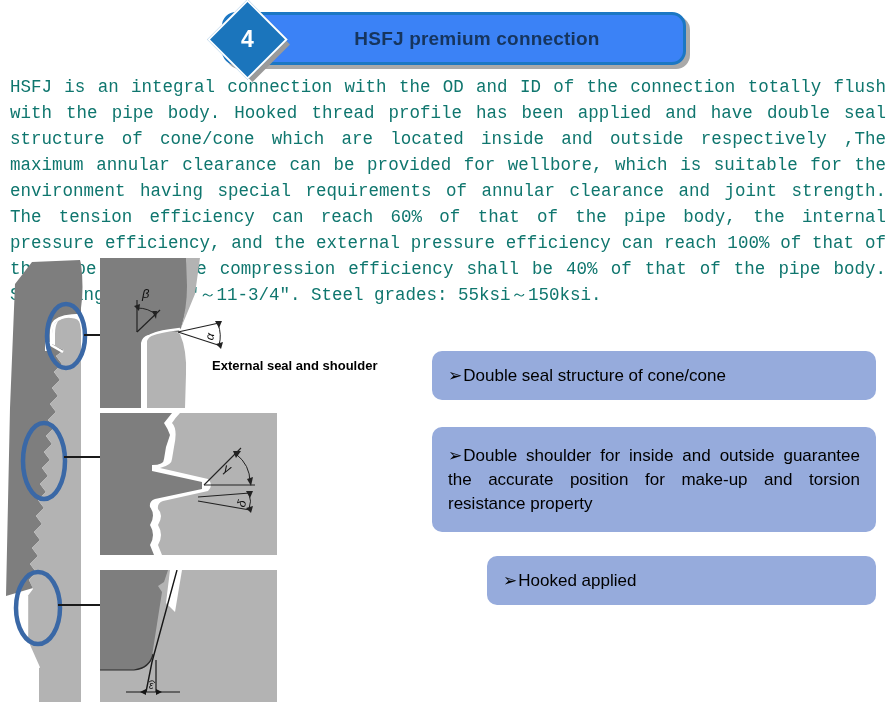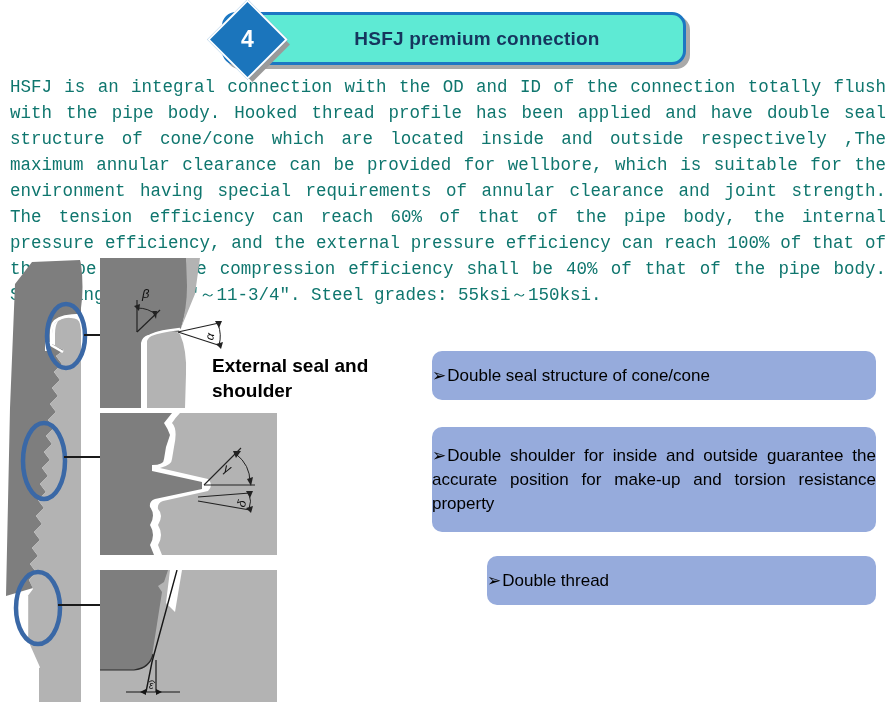--- a/index.html
+++ b/index.html
@@ -1,47 +1,47 @@
 <!DOCTYPE html>
 <html><head>
 <meta charset="utf-8">
 <style>
   html,body{margin:0;padding:0;background:#fff;}
   .slide{position:relative;width:888px;height:702px;background:#fff;overflow:hidden;
          font-family:"Liberation Sans", sans-serif;color:#000;}
 
   
   .title-box{position:absolute;left:222px;top:12px;width:458px;height:47px;
-             background:#5eead4;border:3px solid #1c77c3;border-radius:14px;
+             background:#3b82f6;border:3px solid #1c77c3;border-radius:14px;
              box-shadow:4px 4px 0 #a9a9a9;z-index:1;
              display:flex;align-items:center;justify-content:center;}
   .title-box span{font-size:19px;font-weight:bold;color:#16355e;letter-spacing:.2px;padding-left:46px;}
   .diamond-shadow{position:absolute;left:226px;top:18px;width:53px;height:53px;
                   background:#9a9a9a;transform:rotate(45deg);z-index:2;}
   .diamond{position:absolute;left:219px;top:11px;width:53px;height:53px;
            background:#1b75bc;border:2px solid #fff;transform:rotate(45deg);z-index:3;}
   .diamond-num{position:absolute;left:219px;top:11px;width:57px;height:57px;z-index:4;
                display:flex;align-items:center;justify-content:center;
                color:#fff;font-size:23px;font-weight:bold;}
 
   
   .intro{position:absolute;left:6px;top:70px;width:876px;margin:4px;
          font-size:17.5px;line-height:26px;text-align:justify;color:#0f766e;font-family:Liberation Mono, monospace;}
 
   
   .dsvg{position:absolute;}
   .conn{position:absolute;height:2px;background:#1a1a1a;}
 
-  .dlabel{position:absolute;font-size:19px;font-weight:bold;line-height:25px;color:#000;}
+  .dlabel{position:absolute;font-size:13px;font-weight:bold;line-height:25px;color:#000;}
   .dlabel.center{text-align:center;}
 
   
   .fbox{position:absolute;background:#96abdc;border-radius:10px;
         display:flex;align-items:center;}
-  .ftext{margin:0;padding:0 0;font-size:17px;line-height:24px;color:#000;}
+  .ftext{margin:0;padding:0 16px;font-size:17px;line-height:24px;color:#000;}
   .ftext.justify{text-align:justify;}
   .bullet{padding-right:1px;}
   svg text{font-family:"Liberation Sans", sans-serif;}
 </style>
 </head>
 <body>
 
 <div class="slide">
 
   <div class="title-box">
@@ -139,17 +139,17 @@
 
   <div class="fbox" style="left:432px;top:351px;width:444px;height:49px">
     <p class="ftext"><span class="bullet">➢</span><span>Double seal structure of cone/cone</span></p>
   </div>
 
   <div class="fbox" style="left:432px;top:427px;width:444px;height:105px">
     <p class="ftext justify"><span class="bullet">➢</span><span>Double shoulder for inside and outside guarantee the accurate position for make-up and torsion resistance property</span></p>
   </div>
 
   <div class="fbox" style="left:487px;top:556px;width:389px;height:49px">
-    <p class="ftext"><span class="bullet">➢</span><span>Double thread</span></p>
+    <p class="ftext"><span class="bullet">➢</span><span>Hooked applied</span></p>
   </div>
 
 
 </div>
 
 </body></html>

